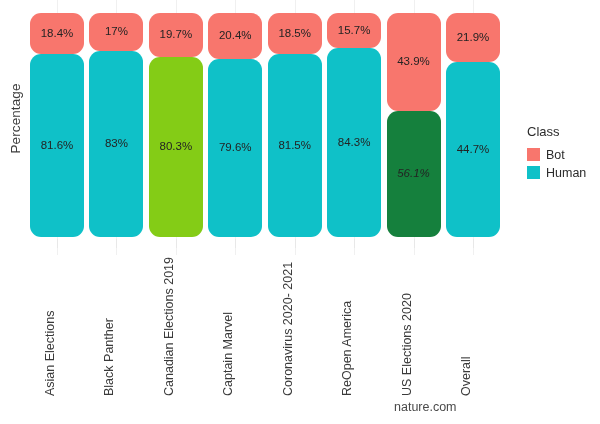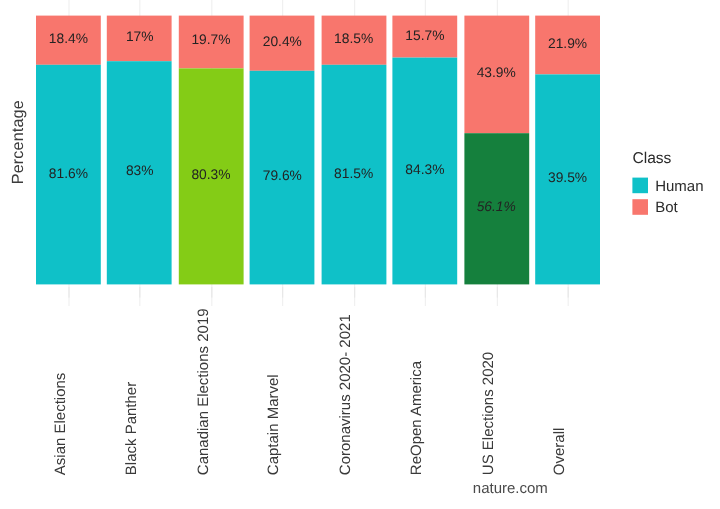--- a/index.html
+++ b/index.html
@@ -51,20 +51,21 @@
     position:relative;
     height:100%;
     width:54px;
     display:flex;flex-direction:column;
   }
   .seg{
     position:relative;
     display:flex;align-items:center;justify-content:center;
     box-sizing:border-box;
     overflow:hidden;
+    border-radius:11px;
   }
   .seg-bot{background:#F8766D;}
   .seg-human{background:#0FC1C8;}
   .seg-label{
     font-size:11.5px;
     color:#232323;
     white-space:nowrap;
     line-height:1;
   }
 
@@ -210,21 +211,21 @@
           </div>
           <div class="seg seg-human" style="flex: 0 0 56.1%; background: #15803d; font-style: italic;">
             <span class="seg-label">56.1%</span>
           </div>
         </div>
         <div class="bar-col">
           <div class="seg seg-bot" style="flex: 0 0 21.9%; background: rgb(248, 118, 109);">
             <span class="seg-label">21.9%</span>
           </div>
           <div class="seg seg-human" style="flex: 0 0 78.1%; background: rgb(15, 193, 200);">
-            <span class="seg-label">39.5%</span>
+            <span class="seg-label">44.7%</span>
           </div>
         </div>
       </div>
   </div>
 
   <div class="x-axis">
       <div class="tick" style="left: 27px;"></div>
       <div class="tick" style="left: 86.4286px;"></div>
       <div class="tick" style="left: 145.857px;"></div>
       <div class="tick" style="left: 205.286px;"></div>
@@ -257,25 +258,25 @@
       </div>
       <div class="x-label-cell">
         <div class="x-label-rot">Overall</div>
       </div>
     </div>
 
   <div class="legend">
     <div class="legend-title">Class</div>
     <div id="legend-rows">
         <div class="legend-row">
+          <div class="legend-swatch" style="background: rgb(248, 118, 109);"></div>
+          <div class="legend-label">Bot</div>
+        </div>
+        <div class="legend-row">
           <div class="legend-swatch" style="background: rgb(15, 193, 200);"></div>
           <div class="legend-label">Human</div>
         </div>
-        <div class="legend-row">
-          <div class="legend-swatch" style="background: rgb(248, 118, 109);"></div>
-          <div class="legend-label">Bot</div>
-        </div>
       </div>
   </div>
 
   <div class="watermark">nature.com</div>
 
 </div>
 
 </body></html>

